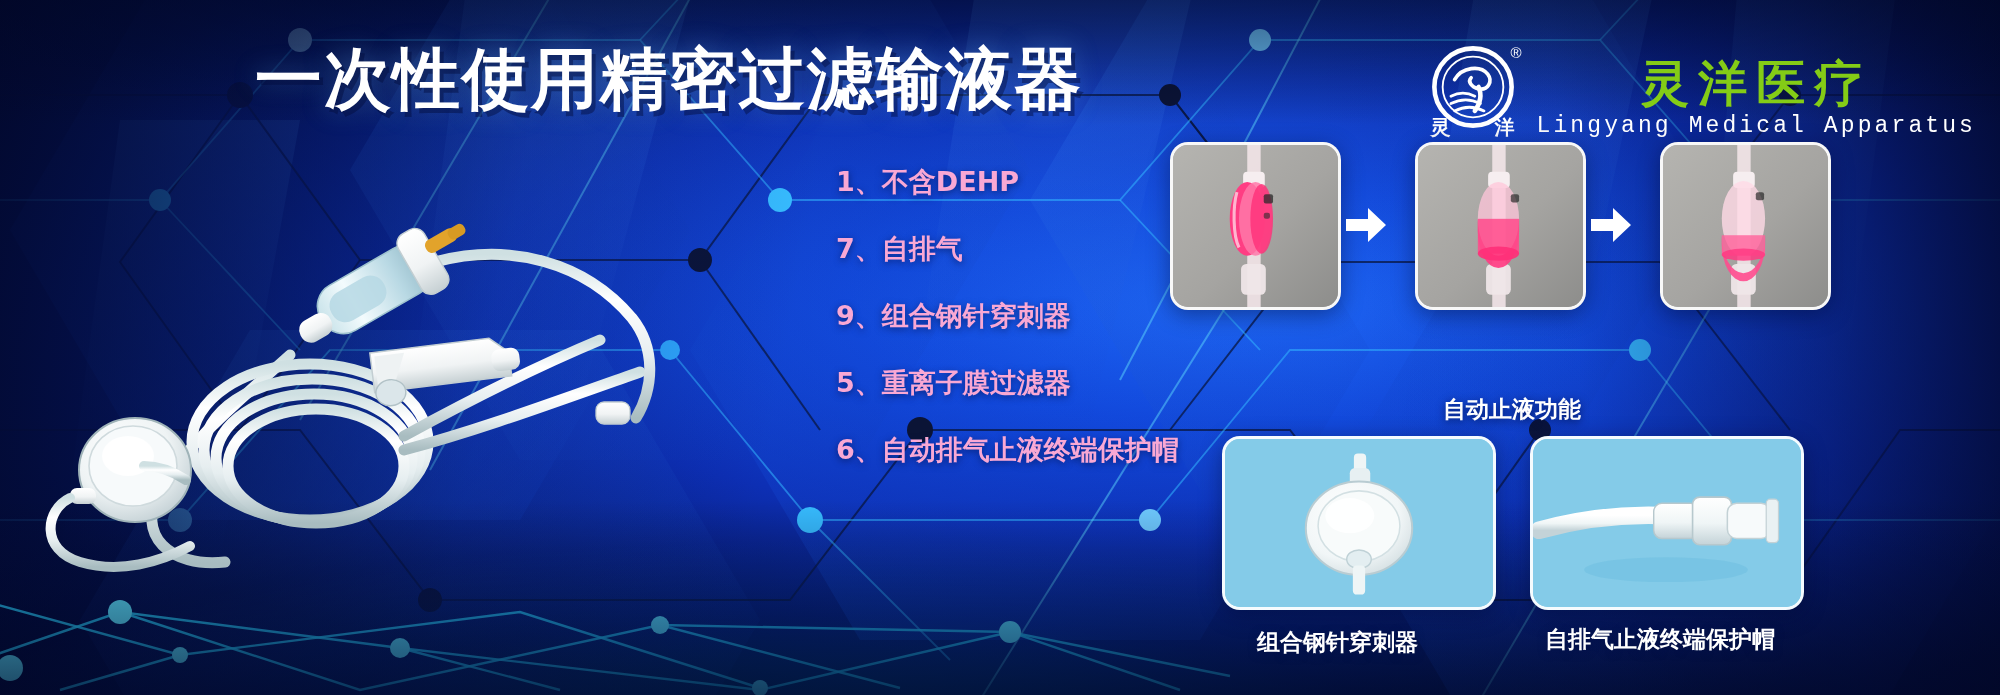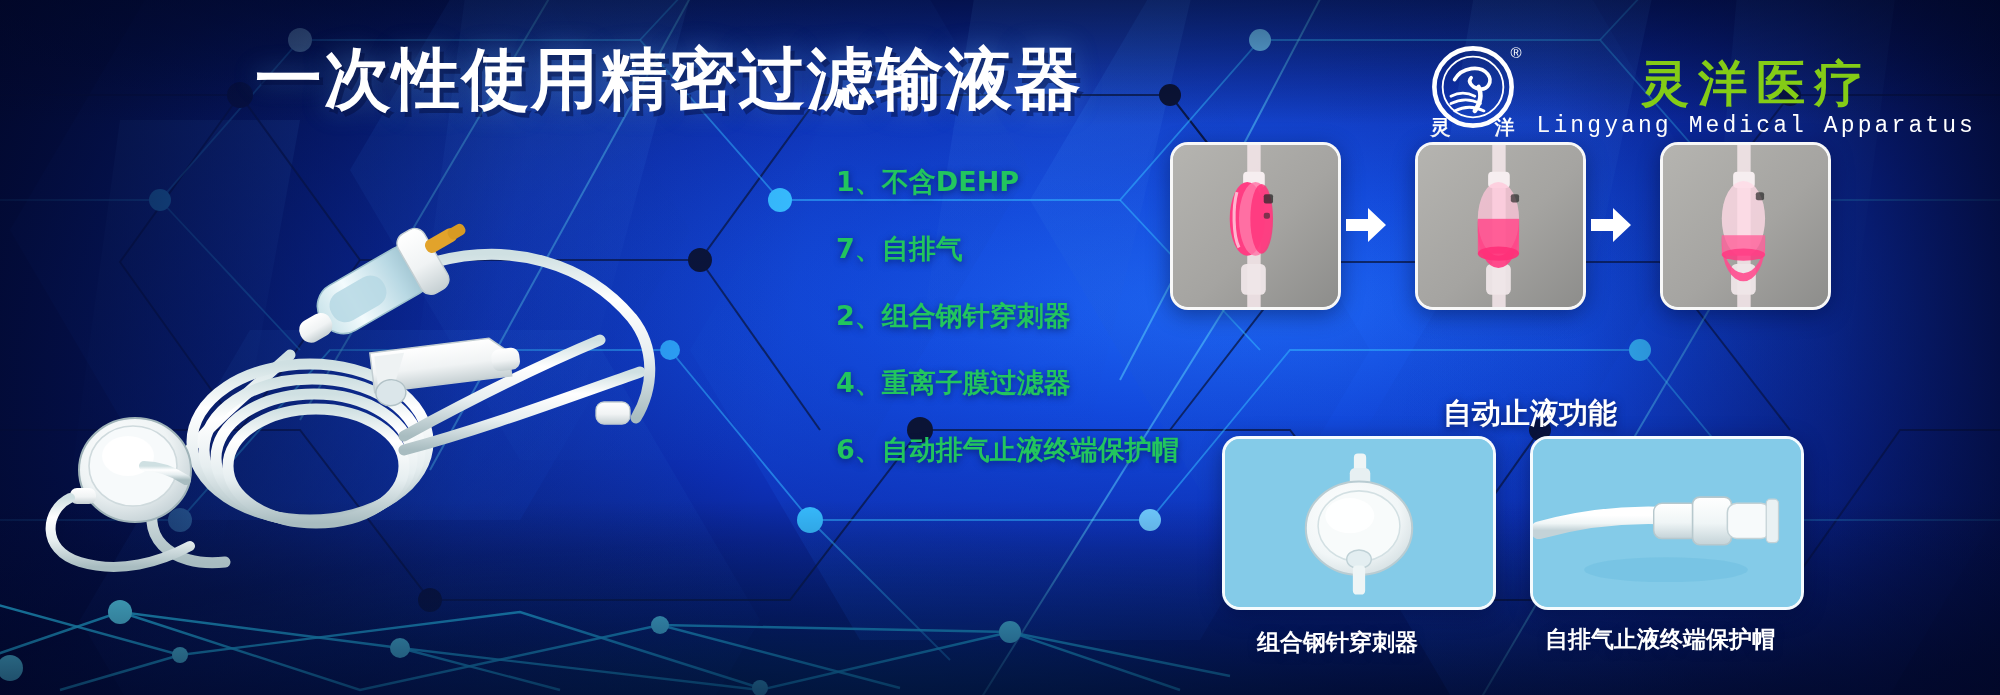--- a/index.html
+++ b/index.html
@@ -79,21 +79,21 @@
     margin-top:4px;white-space:nowrap;
     font-family:Liberation Mono, monospace;
   }
 
   
   .features{
     position:absolute;left:836px;top:168px;
     display:flex;flex-direction:column;
   }
   .feature{
-    color:#22c55e;font-size:27px;font-weight:bold;
+    color:#f9a8d4;font-size:27px;font-weight:bold;
     line-height:1;margin-bottom:40px;white-space:nowrap;
     text-shadow:0 2px 7px rgba(0,20,80,.65);
     font-family:"DejaVu Sans","Liberation Sans",sans-serif;
   }
   .feature:last-child{margin-bottom:0;}
 
   
   .hero{position:absolute;left:40px;top:150px;width:620px;height:420px;}
   .hero svg{width:100%;height:100%;overflow:visible;}
 
@@ -120,21 +120,21 @@
   .arrow.a2{left:1589px;}
   .arrow svg{width:100%;height:100%;}
 
   
   .caption{
     position:absolute;color:#ffffff;font-weight:bold;
     text-shadow:0 2px 8px rgba(0,15,70,.8);
     white-space:nowrap;
     font-family:"DejaVu Sans","Liberation Sans",sans-serif;
   }
-  .cap-top{top:394px;left:1443px;font-size:29px;}
+  .cap-top{top:394px;left:1443px;font-size:23px;}
   .cap-b1{top:627px;left:1257px;font-size:23px;}
   .cap-b2{top:624px;left:1545px;font-size:23px;}
 </style>
 </head>
 <body>
 
 <div id="banner">
 
   <div class="bg-base"></div>
 
@@ -339,22 +339,22 @@
     </div>
     <div class="logo-text">
       <div class="logo-cn">灵洋医疗</div>
       <div class="logo-en">Lingyang Medical Apparatus</div>
     </div>
   </div>
 
   <div class="features">
     <div class="feature">1、不含DEHP</div>
     <div class="feature">7、自排气</div>
-    <div class="feature">2、组合钢针穿刺器</div>
-    <div class="feature">4、重离子膜过滤器</div>
+    <div class="feature">9、组合钢针穿刺器</div>
+    <div class="feature">5、重离子膜过滤器</div>
     <div class="feature">6、自动排气止液终端保护帽</div>
   </div>
 
   <div class="card top t1">
     <svg viewBox="0 0 160 158" preserveAspectRatio="none">
       <defs>
         <linearGradient id="gbg1" x1="0" y1="0" x2="1" y2="1">
           <stop offset="0%" stop-color="#b5b4b0"></stop>
             <stop offset="55%" stop-color="#a5a4a1"></stop>
             <stop offset="100%" stop-color="#8d8d8b"></stop>

